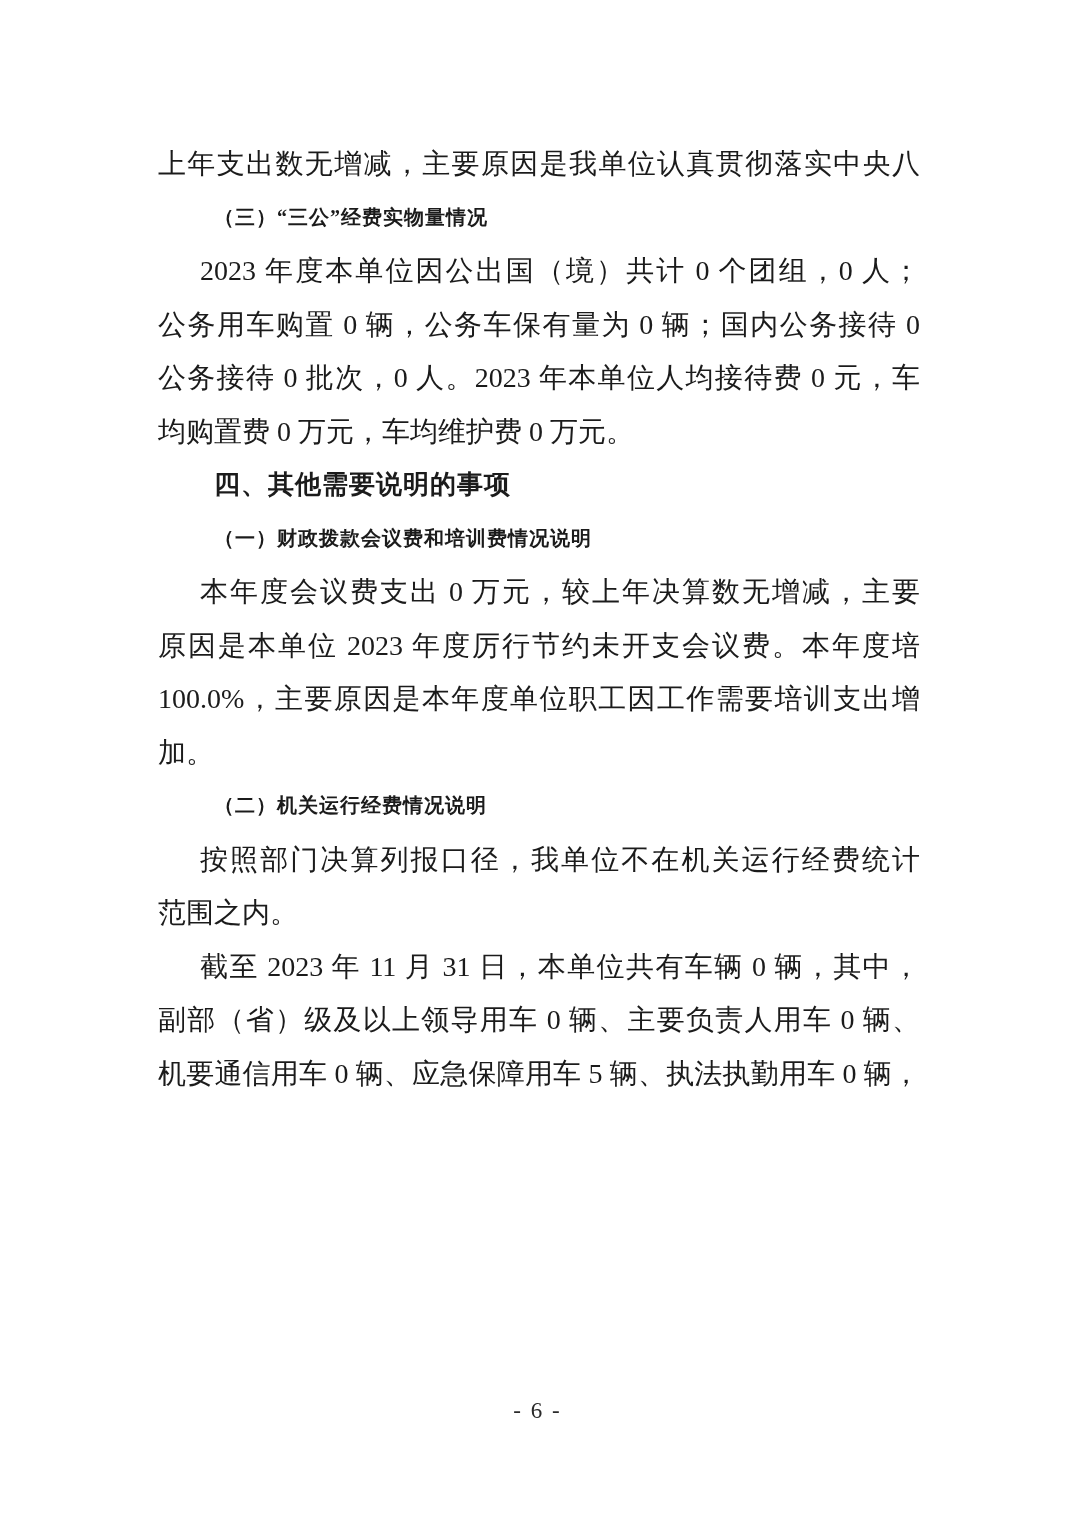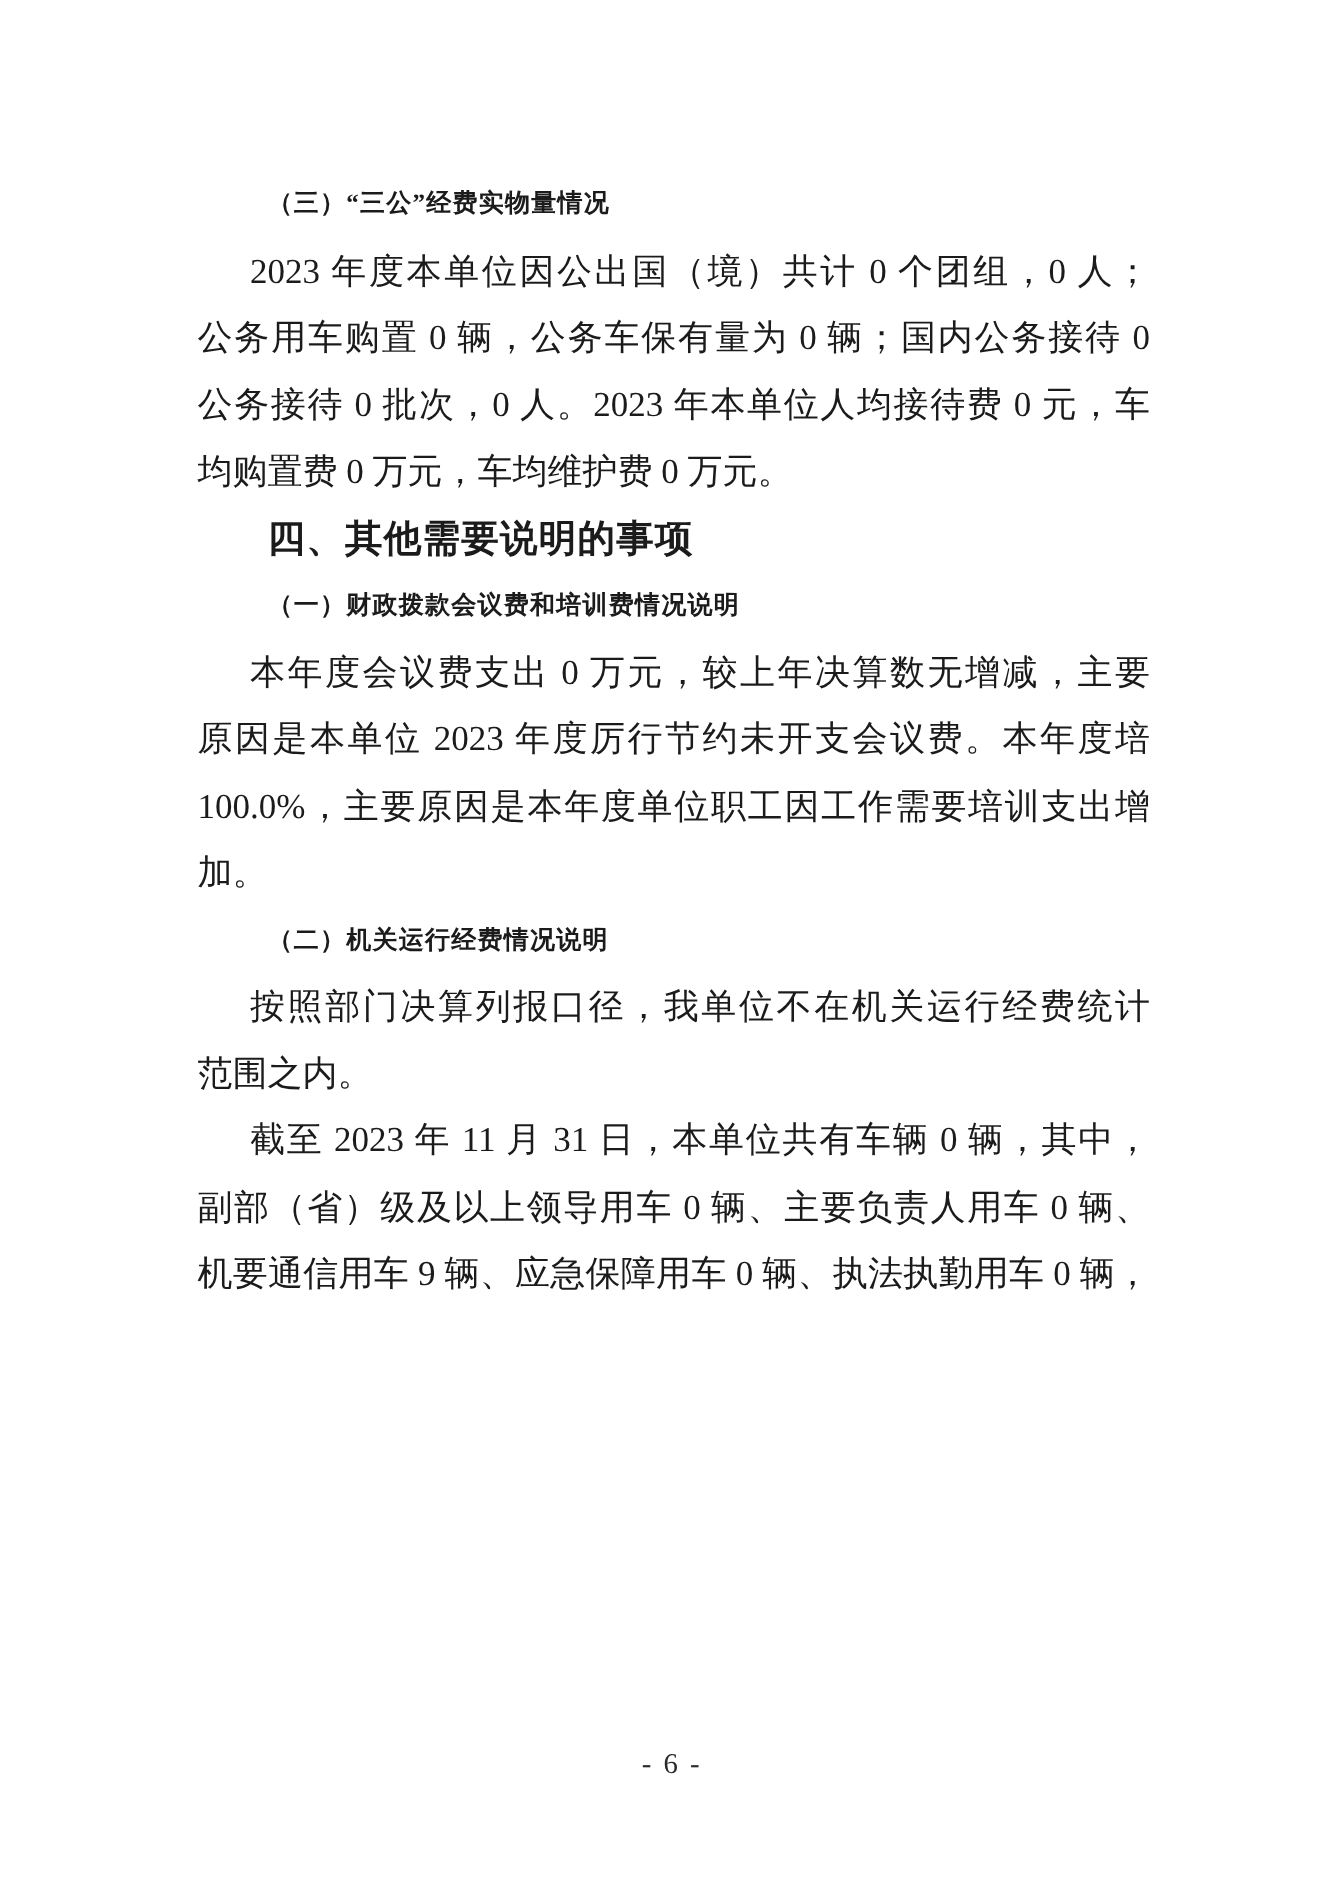--- a/index.html
+++ b/index.html
@@ -35,21 +35,21 @@
   .heading-kai .line {
     font-weight: bold;
     font-size: 20px;
     letter-spacing: 1px;
   }
   .heading-kai .line.indent { text-indent: 56px; }
   
   .heading-hei .line {
     font-family: "Liberation Sans", "DejaVu Sans", sans-serif;
     font-weight: bold;
-    font-size: 30px;
+    font-size: 26px;
     letter-spacing: 1px;
   }
   .heading-hei .line.indent { text-indent: 56px; }
   .footer {
     position: absolute;
     left: 0;
     right: 0;
     top: 1398px;
     text-align: center;
     font-size: 23px;
@@ -57,20 +57,21 @@
     color: #2a2a2a;
     font-family: "Liberation Serif", "DejaVu Serif", serif;
   }
 </style>
 </head>
 <body>
 
 <div class="page">
   <div class="content">
       <div class="block body">
+        <div class="line justify">上年支出数无增减，主要原因是我单位认真贯彻落实中央八</div>
       </div>
       <div class="block heading-kai">
         <div class="line indent">（三）“三公”经费实物量情况</div>
       </div>
       <div class="block body">
         <div class="line indent justify">2023 年度本单位因公出国（境）共计 0 个团组，0 人；</div>
         <div class="line justify">公务用车购置 0 辆，公务车保有量为 0 辆；国内公务接待 0</div>
         <div class="line justify">公务接待 0 批次，0 人。2023 年本单位人均接待费 0 元，车</div>
         <div class="line">均购置费 0 万元，车均维护费 0 万元。</div>
       </div>
@@ -89,17 +90,17 @@
       <div class="block heading-kai">
         <div class="line indent">（二）机关运行经费情况说明</div>
       </div>
       <div class="block body">
         <div class="line indent justify">按照部门决算列报口径，我单位不在机关运行经费统计</div>
         <div class="line">范围之内。</div>
       </div>
       <div class="block body">
         <div class="line indent justify">截至 2023 年 11 月 31 日，本单位共有车辆 0 辆，其中，</div>
         <div class="line justify">副部（省）级及以上领导用车 0 辆、主要负责人用车 0 辆、</div>
-        <div class="line justify">机要通信用车 9 辆、应急保障用车 0 辆、执法执勤用车 0 辆，</div>
+        <div class="line justify">机要通信用车 0 辆、应急保障用车 5 辆、执法执勤用车 0 辆，</div>
       </div>
     </div>
   <div class="footer">- 6 -</div>
 </div>
 
 </body></html>

